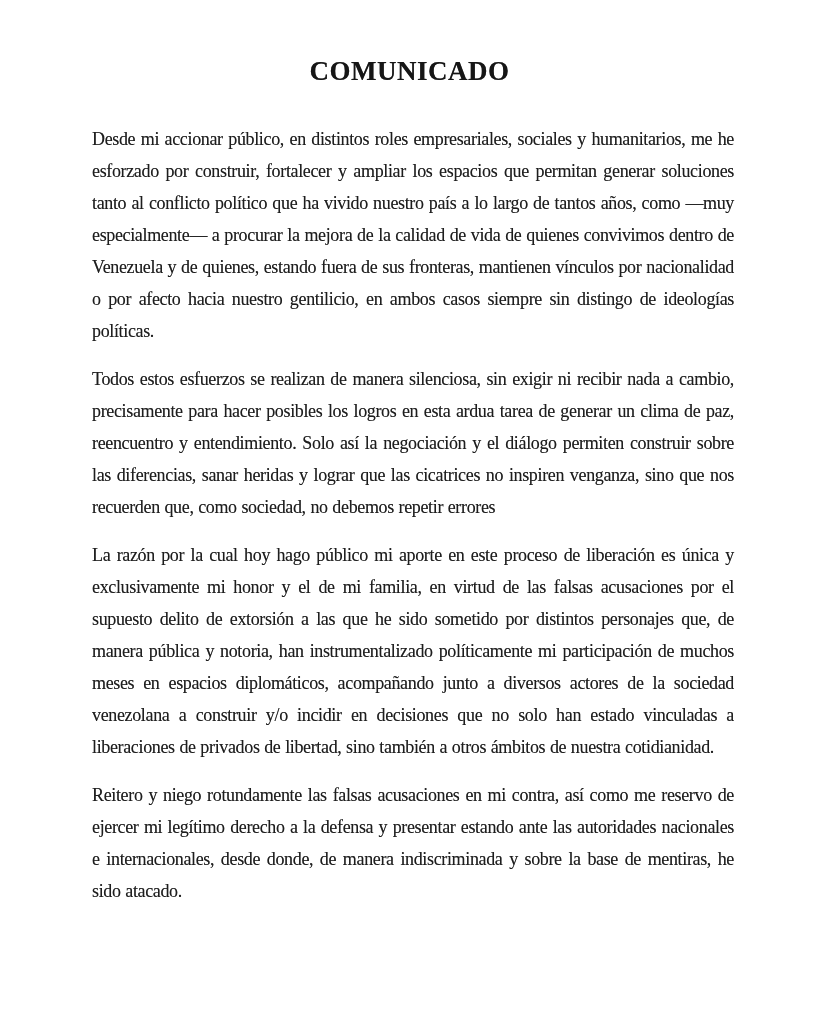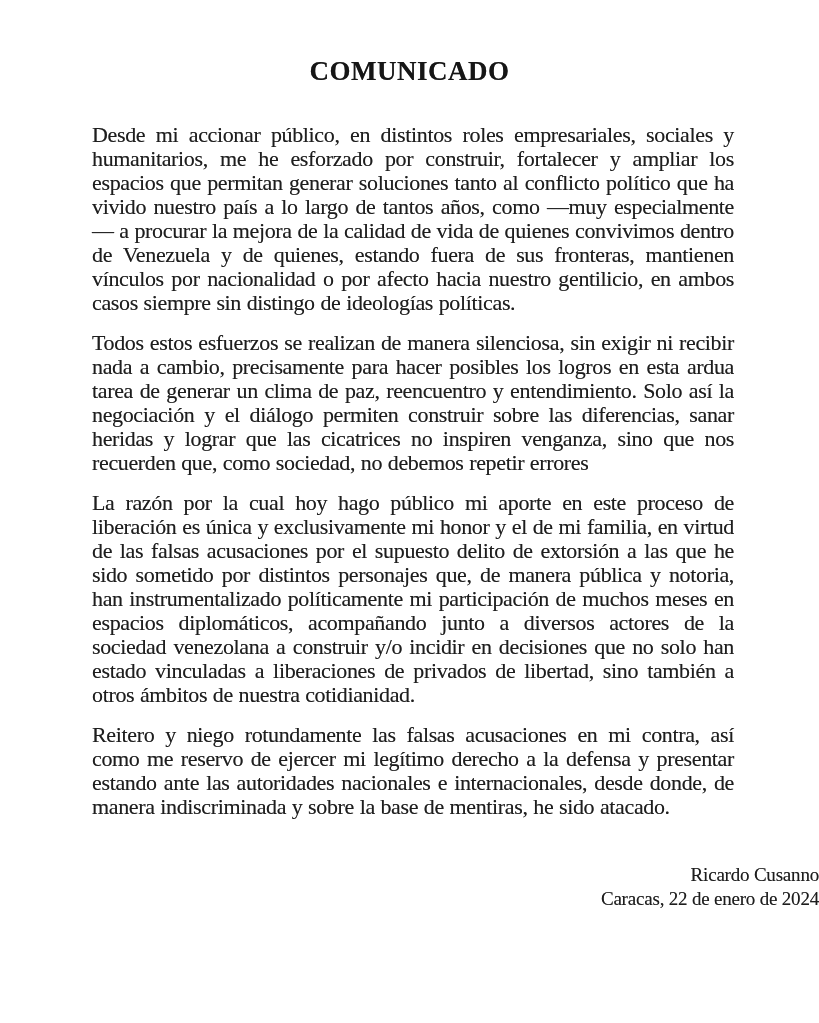--- a/index.html
+++ b/index.html
@@ -28,22 +28,22 @@
     text-shadow: 0 0 0.5px rgba(20,20,20,0.6);
   }
   .doc-body {
     margin-left: 92px;
     margin-top: 36px;
     width: 642px;
   }
   .doc-body p {
     margin: 0 0 16px 0;
     text-align: justify;
-    font-size: 22px;
-    line-height: 24px;
+    font-size: 18px;
+    line-height: 32px;
     letter-spacing: -0.35px;
     word-spacing: 0.5px;
     text-shadow: 0 0 0.4px rgba(30,30,30,0.5);
   }
   .doc-body p:last-child {
     margin-bottom: 0;
   }
   .signature {
     margin-top: 44px;
     text-align: right;

